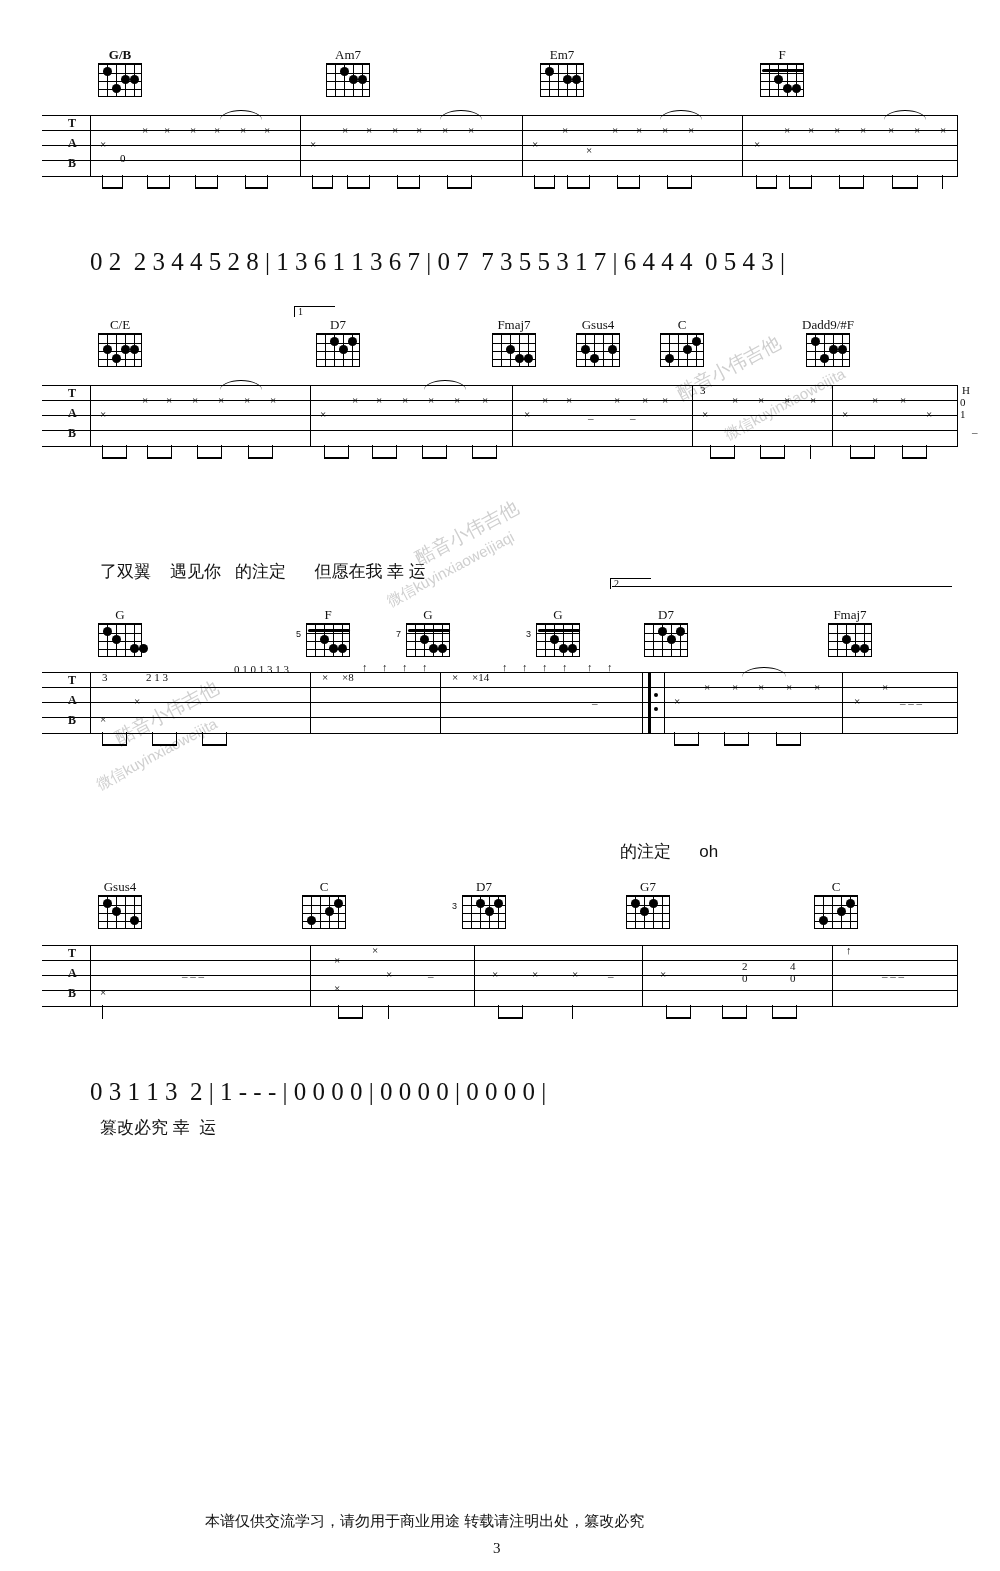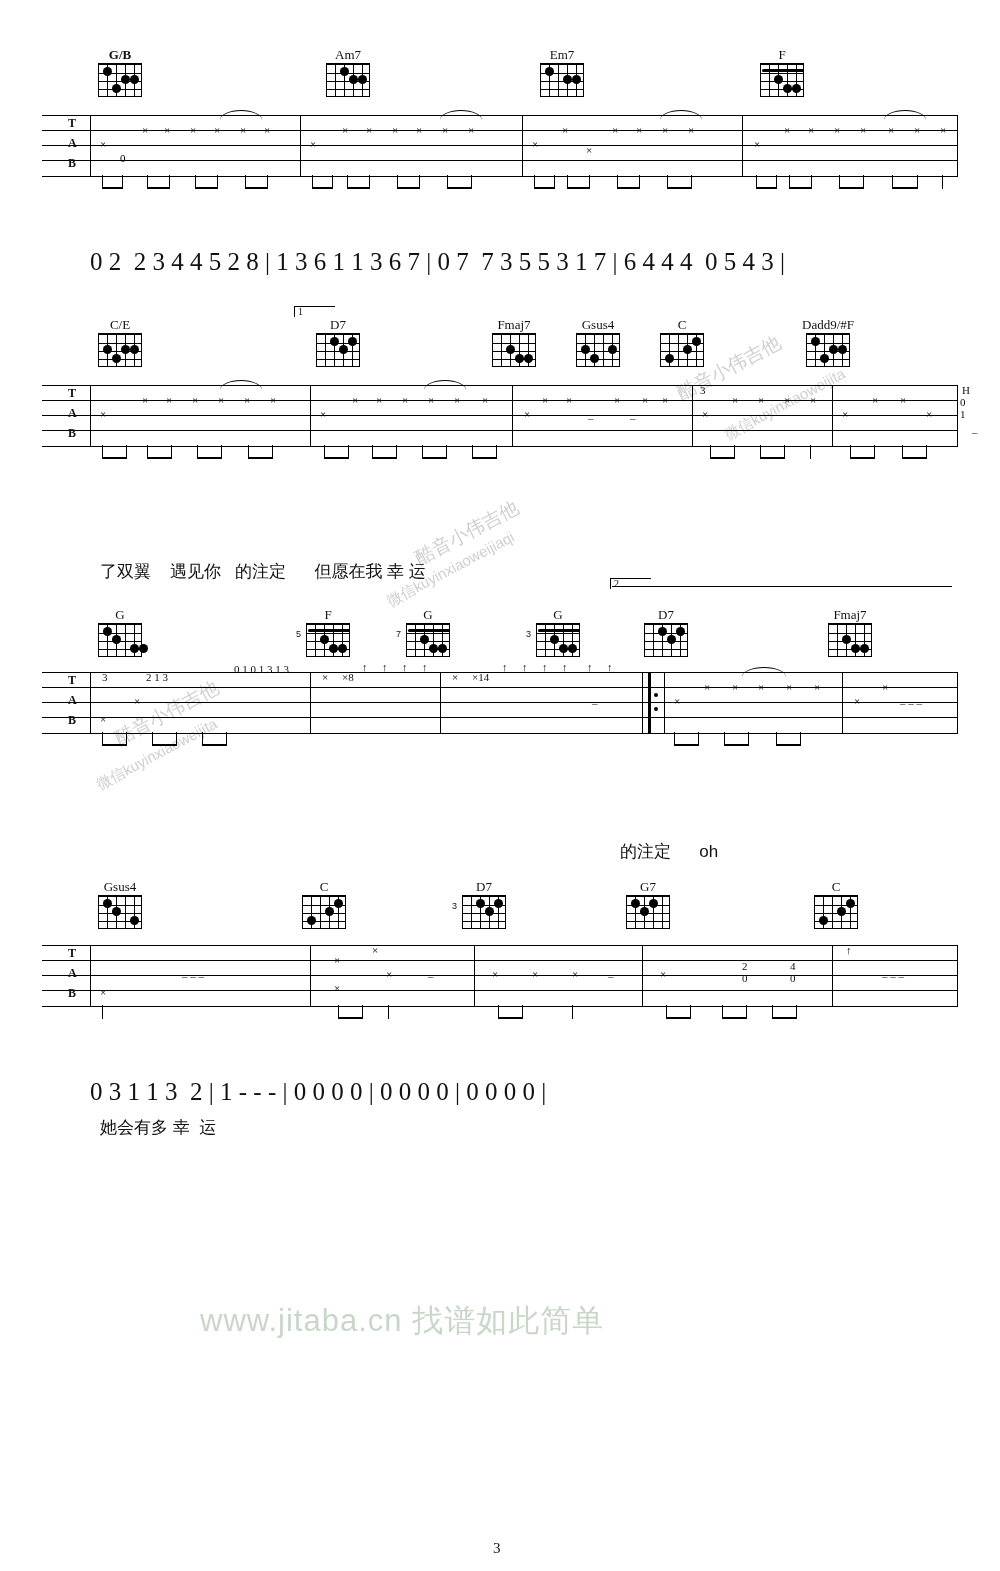--- a/index.html
+++ b/index.html
@@ -716,20 +716,20 @@
       <div class="stem" style="left:648px;top:0;height:14px"></div>
     <div class="stem" style="left:680px;top:0;height:14px"></div>
       <div class="beam" style="left:680px;top:12px;width:24px"></div>
       <div class="stem" style="left:704px;top:0;height:14px"></div>
     <div class="stem" style="left:730px;top:0;height:14px"></div>
       <div class="beam" style="left:730px;top:12px;width:24px"></div>
       <div class="stem" style="left:754px;top:0;height:14px"></div>
   </div>
 
   <div class="notrow" style="left:90px;top:1078px;">0 3 1 1 3  2 | 1 - - - | 0 0 0 0 | 0 0 0 0 | 0 0 0 0 |</div>
-  <div class="lyrrow" style="left:100px;top:1116px;">她会有多 幸  运</div>
-
-  <div class="wm-big" style="left:200px;top:1300px;">www.jitaba.cn 找谱如此简单</div>
-
+  <div class="lyrrow" style="left:100px;top:1116px;">篡改必究 幸  运</div>
+
+
+  <div class="footer-text" style="left:205px;top:1512px;">本谱仅供交流学习，请勿用于商业用途 转载请注明出处，篡改必究</div>
   <div class="pagenum" style="left:493px;top:1540px;">3</div>
 
 
 </div>
 
 </body></html>

